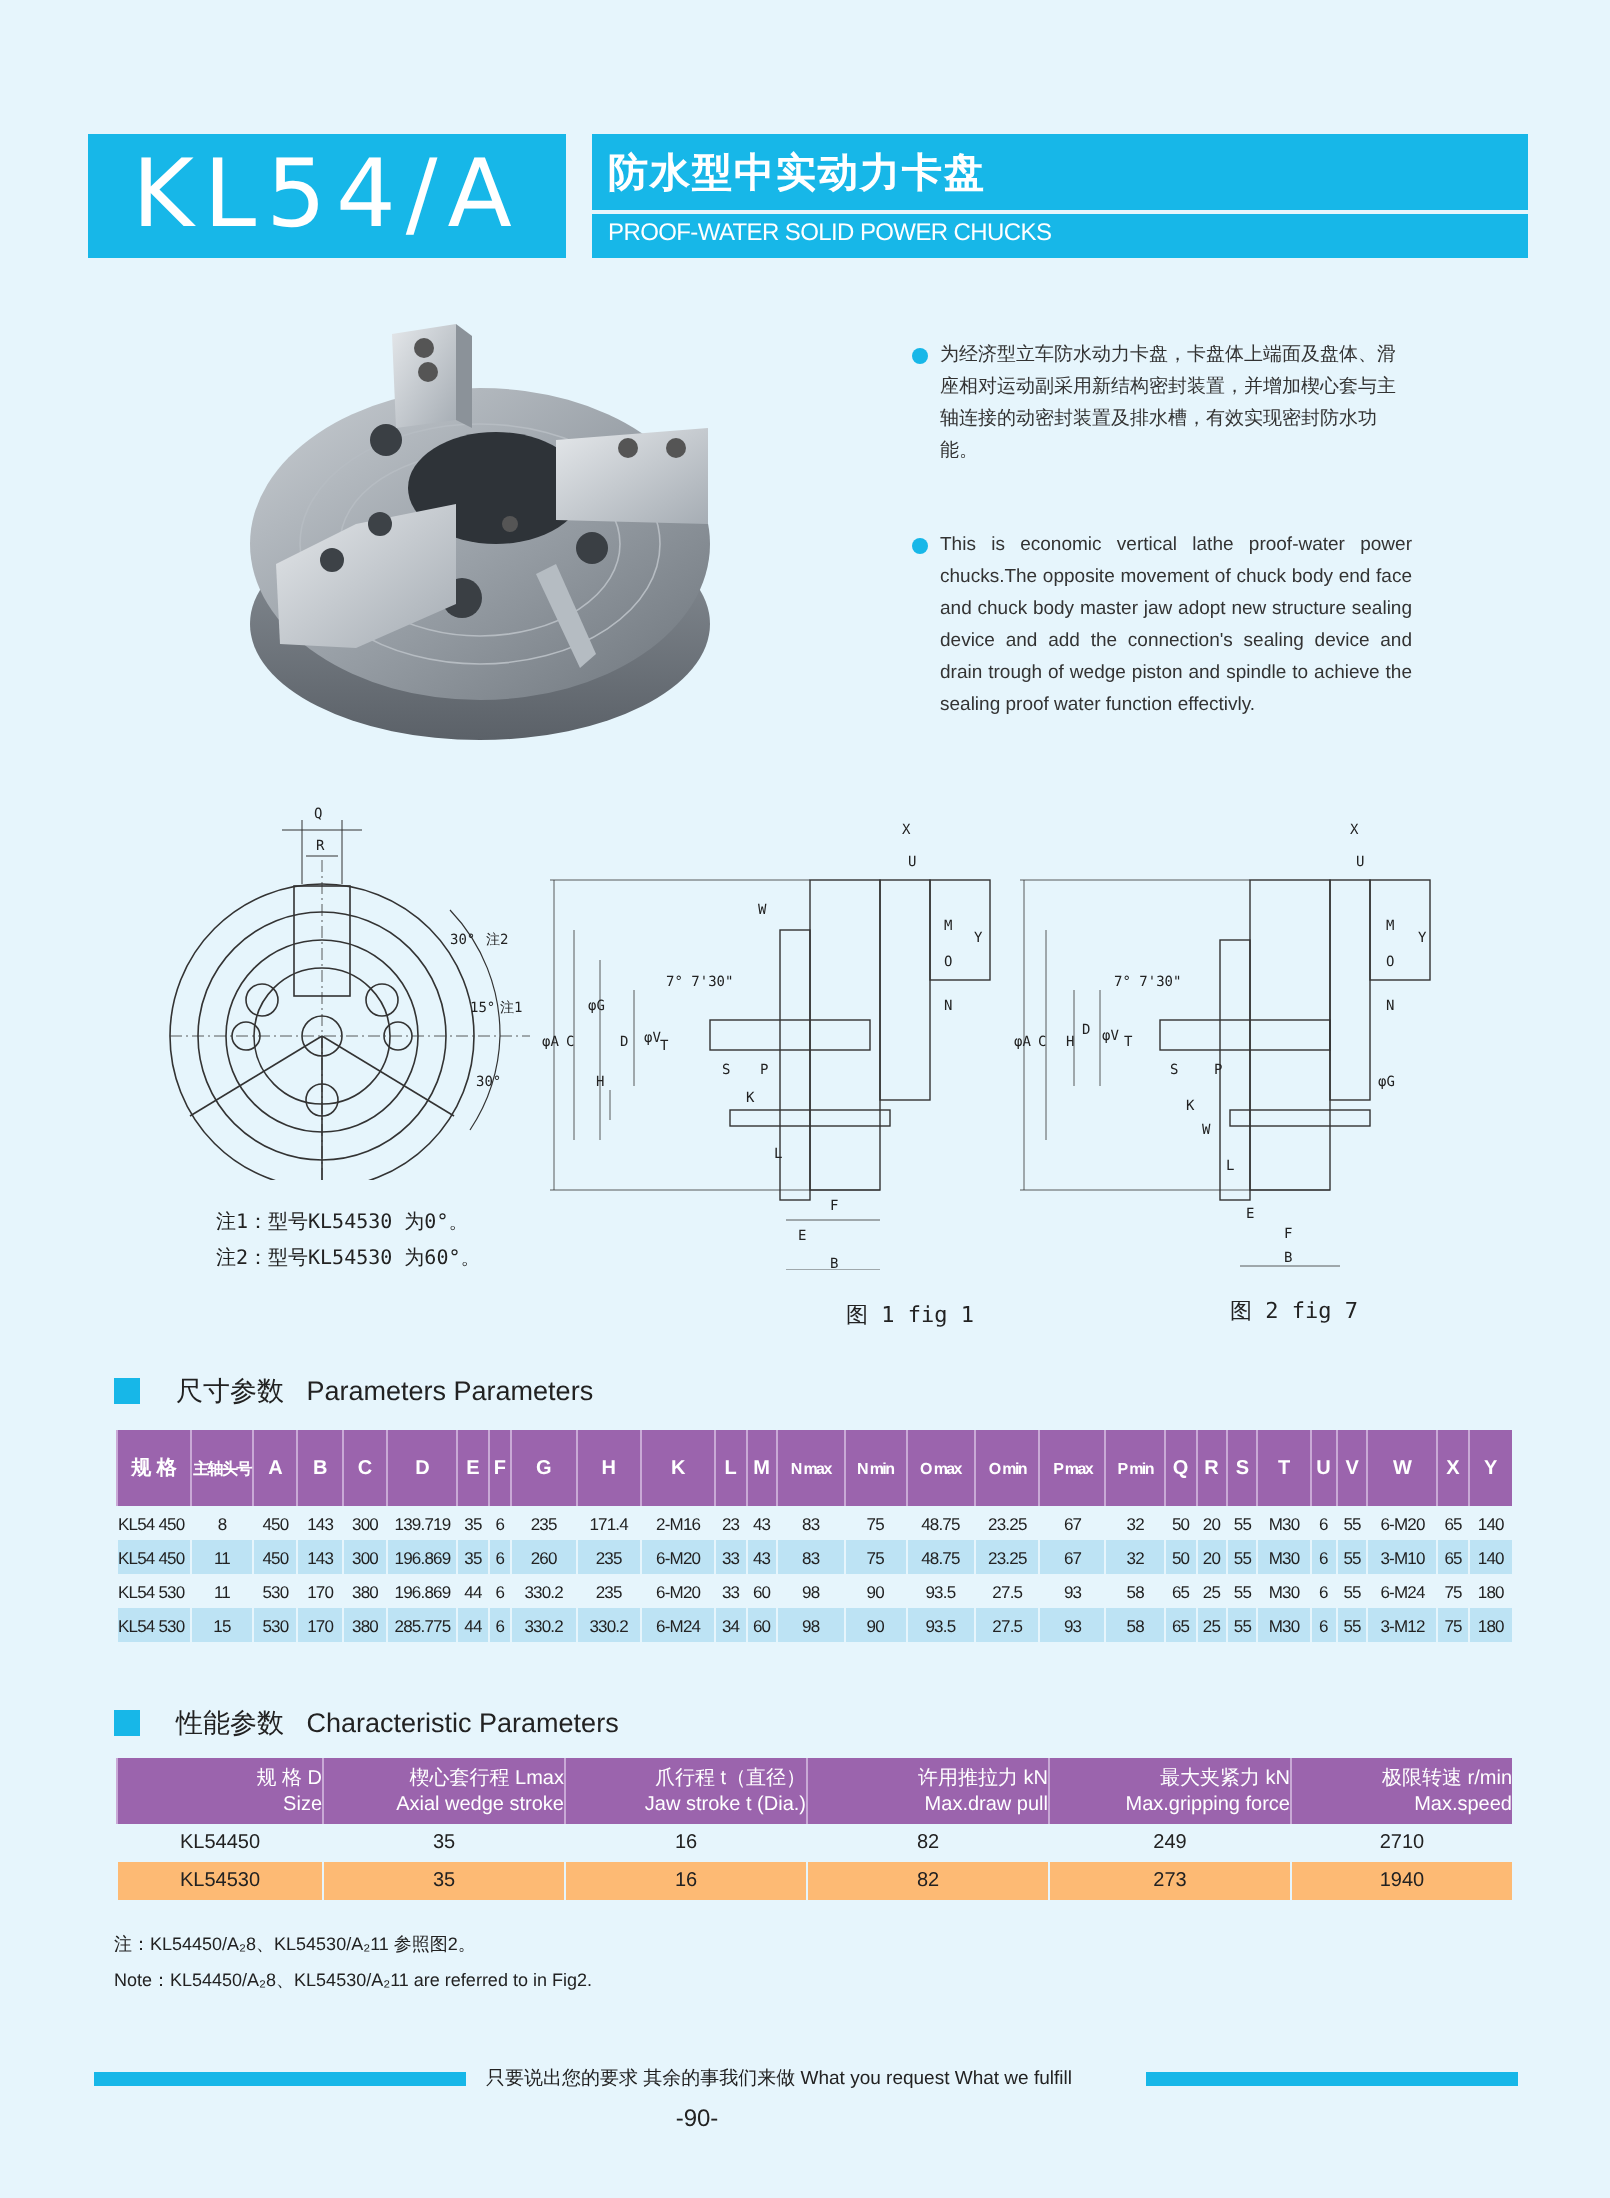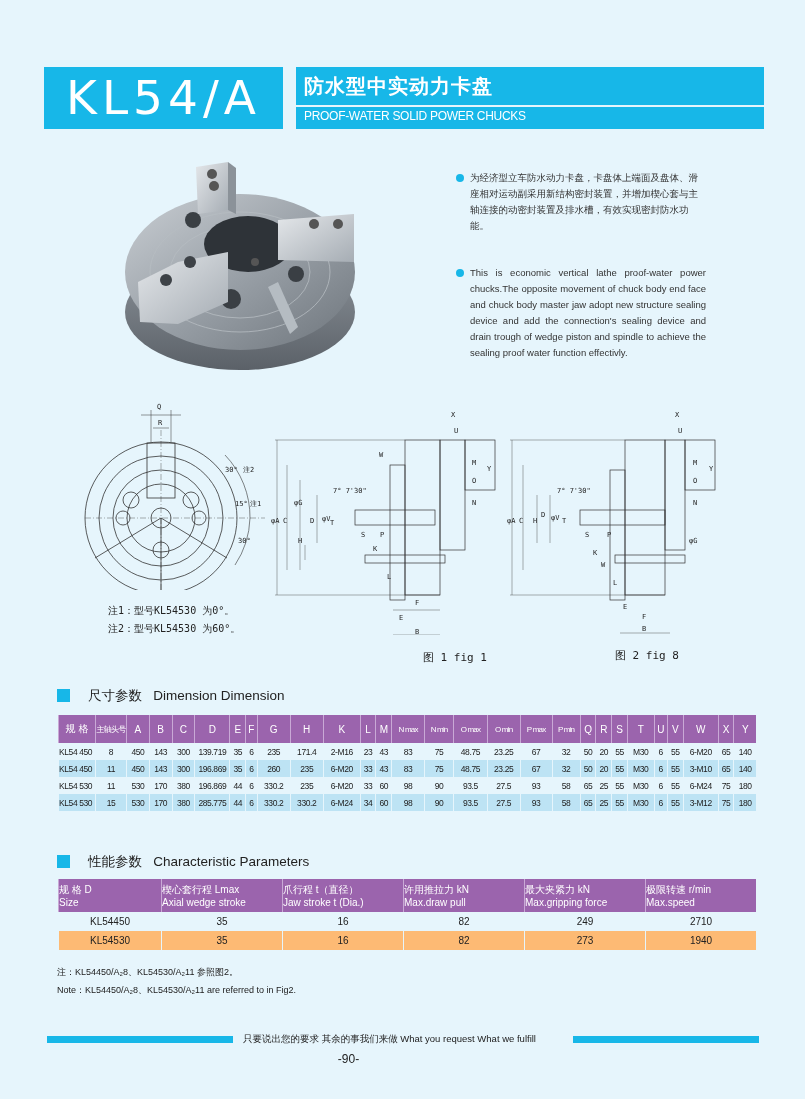--- a/index.html
+++ b/index.html
@@ -20,27 +20,27 @@
   .intro-cn{top:170px;}
   .intro-en{top:265px;}
   .note{font-family:"DejaVu Sans Mono",monospace;font-size:10px;color:#222;}
   .figcap{font-family:"DejaVu Sans Mono",monospace;font-size:11px;color:#222;}
   
   .sect{left:57px;font-size:13.5px;color:#222;}
   .sect .sq{display:inline-block;width:13px;height:13px;background:#17b7e8;vertical-align:-2px;margin-right:18px;}
   
   table{border-collapse:collapse;position:absolute;}
   .dim{left:58px;top:715px;width:698px;font-size:8.5px;}
-  .dim th{background:#9b64ad;color:#fff;font-weight:normal;height:28px;border-left:1px solid #c9a9d6;text-align:center;padding:0;font-size:10px;}
+  .dim th{background:#9b64ad;color:#fff;font-weight:bold;height:38px;border-left:1px solid #c9a9d6;text-align:center;padding:0;font-size:10px;}
   .dim th.small{font-size:8px;letter-spacing:-0.8px;}
   .dim td{height:17px;text-align:center;padding:0;border-left:1px solid #e6f5fc;letter-spacing:-0.4px;}
   .dim tr.r0 td,.dim tr.r2 td{background:#e6f5fc;}
   .dim tr.r1 td,.dim tr.r3 td{background:#bde3f4;border-left-color:#e6f5fc;}
   .chr{left:58px;top:879px;width:698px;font-size:10px;}
-  .chr th{background:#9b64ad;color:#fff;font-weight:normal;height:33px;border-left:1px solid #c9a9d6;text-align:left;line-height:13px;padding:0;font-size:10px;}
+  .chr th{background:#9b64ad;color:#fff;font-weight:normal;height:33px;border-left:1px solid #c9a9d6;text-align:right;line-height:13px;padding:0;font-size:10px;}
   .chr td{height:19px;text-align:center;padding:0;border-left:1px solid #e6f5fc;}
   .chr tr.r0 td{background:#e6f5fc;}
   .chr tr.r1 td{background:#fdba74;}
   
   .fnote{left:57px;font-size:9px;color:#222;}
   .bar{height:7px;background:#17b7e8;top:1036px;}
   .slogan{top:1033px;left:243px;font-size:9.5px;color:#222;white-space:nowrap;}
   .pgno{top:1052px;left:0;width:697px;text-align:center;font-size:12px;color:#222;}
 </style>
 </head>
@@ -217,24 +217,24 @@
     <text x="118" y="204">E</text>
       <text x="137" y="214">F</text>
       <text x="137" y="226">B</text>
     <text x="188" y="60">M</text>
       <text x="188" y="78">O</text>
       <text x="188" y="100">N</text>
       <text x="204" y="66">Y</text>
     <text x="184" y="138">φG</text>
   </g>
 </svg>
-<div class="abs figcap" style="left:615px;top:648px;">图 2 fig 8</div>
+<div class="abs figcap" style="left:615px;top:648px;">图 2 fig 7</div>
 
 <div class="abs sect" style="top:687px;">
-  <span class="sq"></span><span>尺寸参数</span>&nbsp;&nbsp;&nbsp;<span>Dimension Dimension</span>
+  <span class="sq"></span><span>尺寸参数</span>&nbsp;&nbsp;&nbsp;<span>Parameters Parameters</span>
 </div>
 <table class="dim">
   <thead>
     <tr>
       <th style="width:36px;">规 格</th>
       <th class="small" style="width:30px;">主轴头号</th>
       <th>A</th>
       <th>B</th>
       <th>C</th>
       <th style="width:34px;">D</th>

